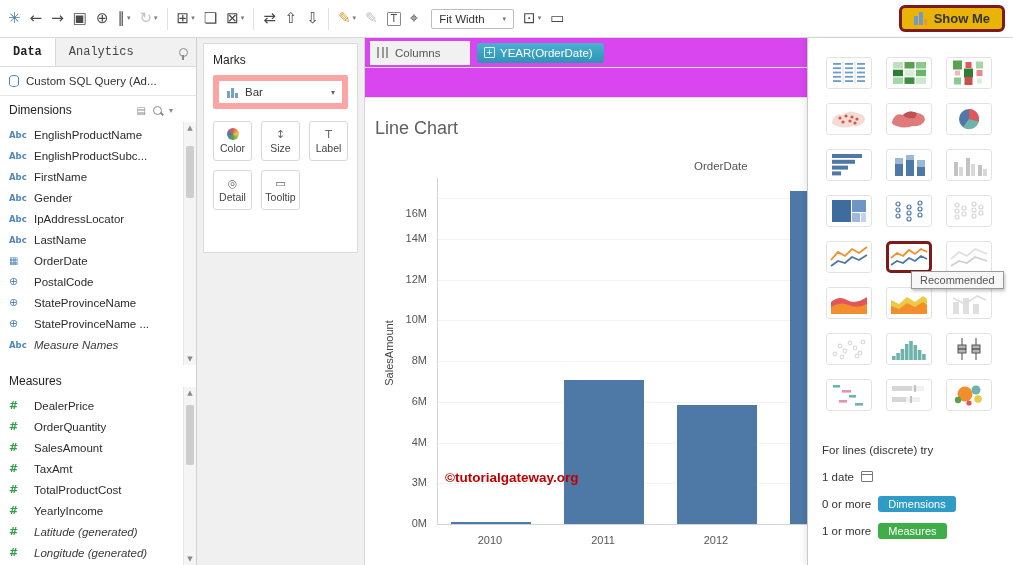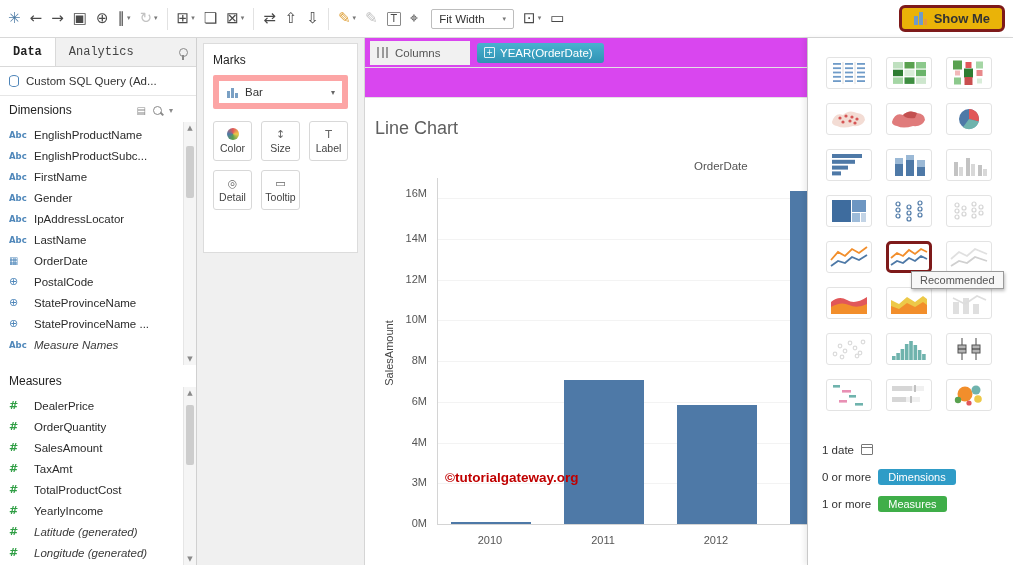--- a/index.html
+++ b/index.html
@@ -370,21 +370,21 @@
           </div>
         <div class="watermark">©tutorialgateway.org</div>
       <div class="ytick" style="top:419px;">0M</div>
           <div class="ytick" style="top:378.25px;">3M</div>
           <div class="ytick" style="top:337.5px;">4M</div>
           <div class="ytick" style="top:296.75px;">6M</div>
           <div class="ytick" style="top:256px;">8M</div>
           <div class="ytick" style="top:215.25px;">10M</div>
           <div class="ytick" style="top:174.5px;">12M</div>
           <div class="ytick" style="top:133.75px;">14M</div>
-          <div class="ytick" style="top:89px;">16M</div>
+          <div class="ytick" style="top:109px;">16M</div>
           <div class="xlabel" style="left:85px;">2010</div>
           <div class="xlabel" style="left:198px;">2011</div>
           <div class="xlabel" style="left:311px;">2012</div>
           <div class="xlabel" style="left:424px;">2013</div>
         </div>
     </div>
 
     <div class="showme">
       <div class="thumb-grid" id="thumb-grid">
           <div class="cell">
@@ -619,20 +619,21 @@
               <circle cx="16" cy="12" r="7.5" fill="#f28e2b"></circle>
               <circle cx="27" cy="8" r="4.5" fill="#6fb3ad"></circle>
               <circle cx="29" cy="17" r="3.8" fill="#edc948"></circle>
               <circle cx="9" cy="18" r="3.2" fill="#59a14f"></circle>
               <circle cx="20" cy="21" r="2.6" fill="#e15759"></circle>
             </svg>
           </div>
         </div>
       <div class="tooltip">Recommended</div>
       <div class="sm-footer">
+        <div class="line">For lines (discrete) try</div>
         <div class="line">
           <span>1 date</span>
           <span class="cal-icon"></span>
         </div>
         <div class="line">
           <span>0 or more</span>
           <span class="mini-pill blue">Dimensions</span>
         </div>
         <div class="line">
           <span>1 or more</span>

